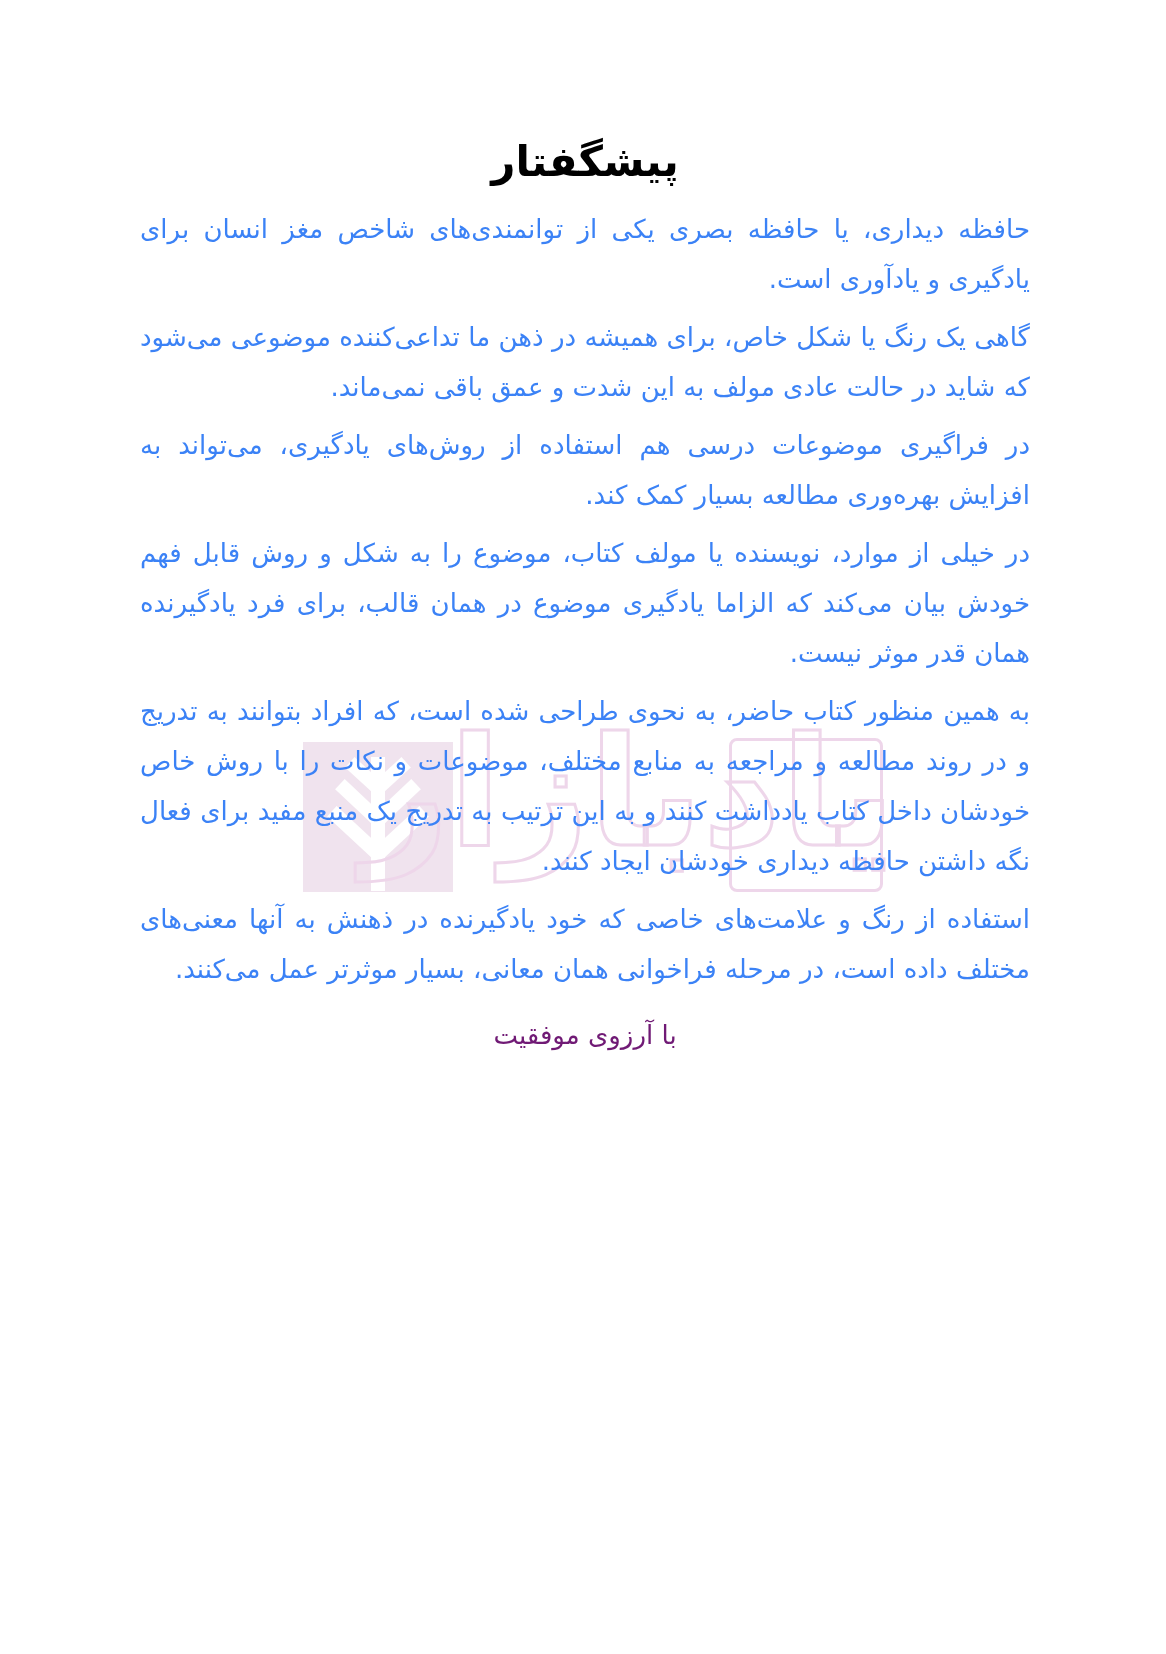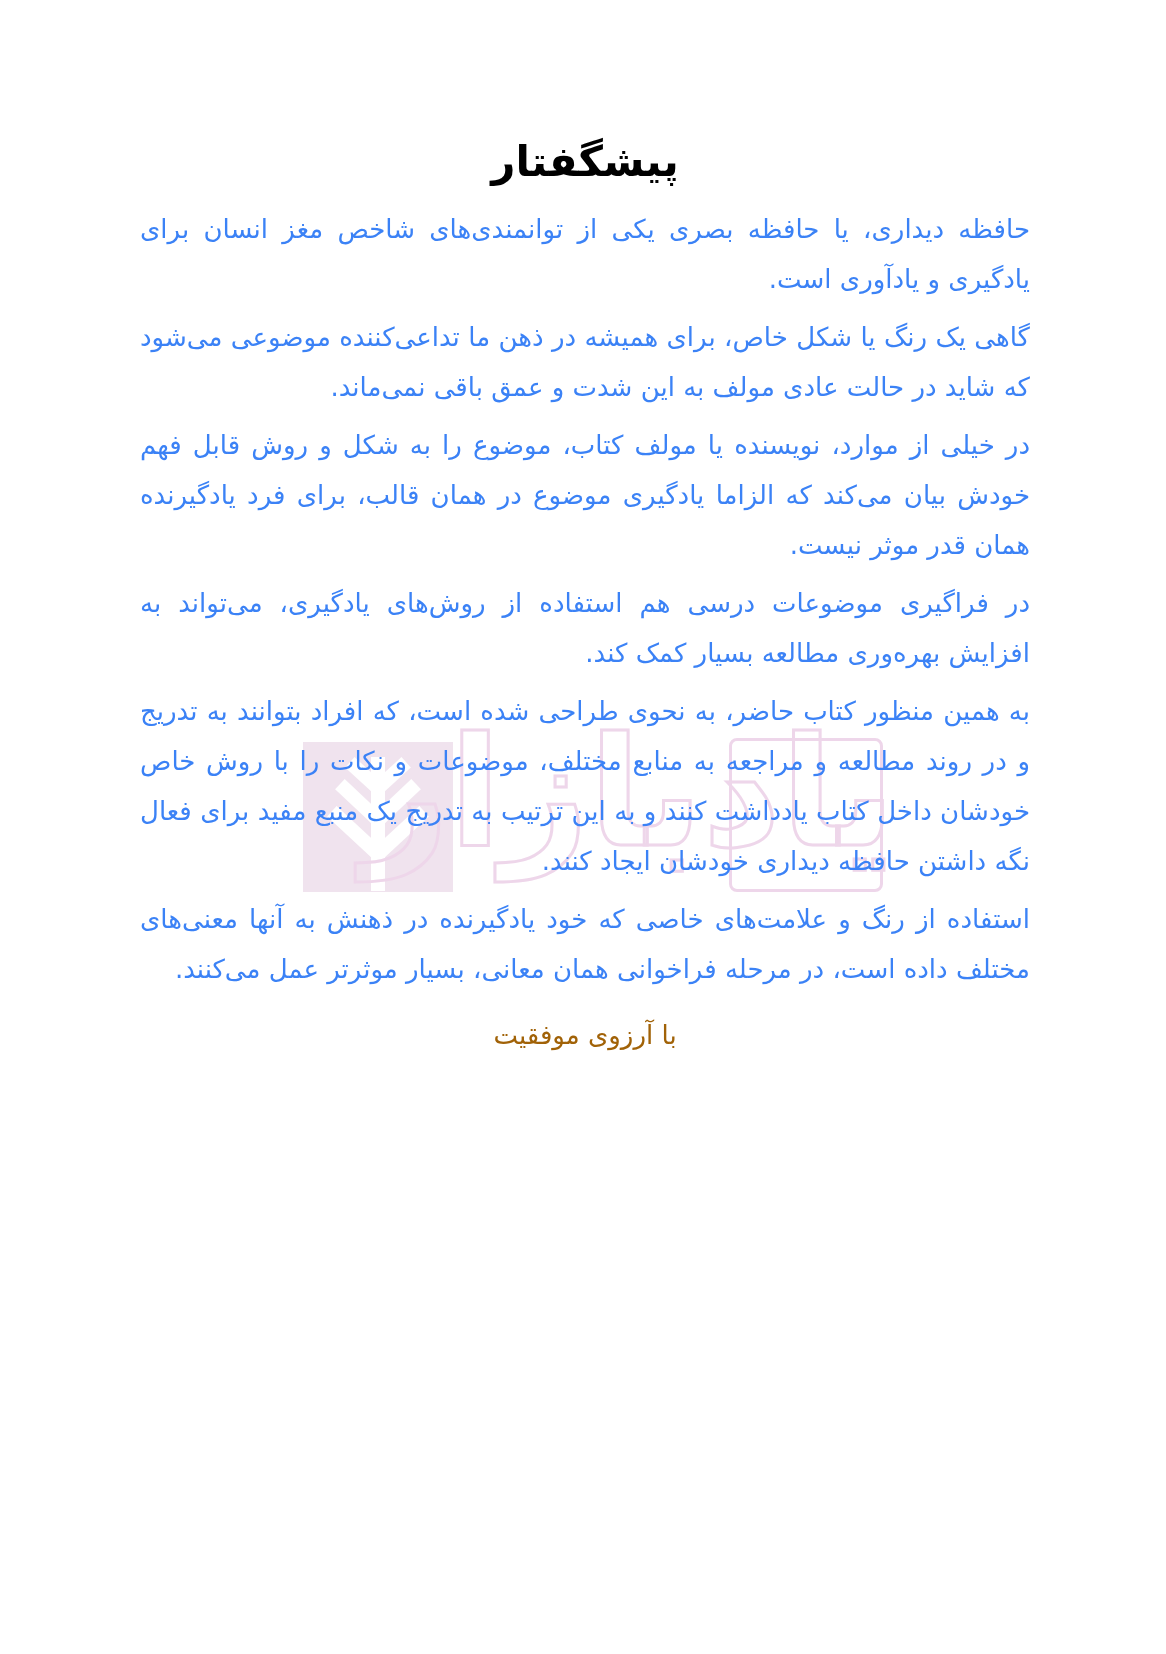--- a/index.html
+++ b/index.html
@@ -40,21 +40,21 @@
     font-size:42px;font-weight:bold;color:#000;
     text-align:center;margin:0 0 14px 0;line-height:56px;
   }
   .para{
     font-size:26px;color:#3b82f6;
     line-height:50px;
     text-align:justify;
     margin:0 0 8px 0;
   }
   .closing{
-    font-size:26px;color:#a16207;line-height:50px;
+    font-size:26px;color:#701a75;line-height:50px;
     text-align:center;margin:16px 0 0 0;
   }
   .signature{
     font-size:26px;color:#111;line-height:50px;
     text-align:center;margin:14px 0 0 0;
   }
 </style>
 </head>
 <body>
 
@@ -77,21 +77,21 @@
     </div>
     <div class="wm-word">یادبازار</div>
     <div class="wm-frame"></div>
   </div>
 
   <div class="content">
     <h1 class="title">پیشگفتار</h1>
 
     <p class="para">حافظه دیداری، یا حافظه بصری یکی از توانمندی‌های شاخص مغز انسان برای یادگیری و یادآوری است.</p>
     <p class="para">گاهی یک رنگ یا شکل خاص، برای همیشه در ذهن ما تداعی‌کننده موضوعی می‌شود که شاید در حالت عادی مولف به این شدت و عمق باقی نمی‌ماند.</p>
+    <p class="para">در فراگیری موضوعات درسی هم استفاده از روش‌های یادگیری، می‌تواند به افزایش بهره‌وری مطالعه بسیار کمک کند.</p>
     <p class="para">در خیلی از موارد، نویسنده یا مولف کتاب، موضوع را به شکل و روش قابل فهم خودش بیان می‌کند که الزاما یادگیری موضوع در همان قالب، برای فرد یادگیرنده همان قدر موثر نیست.</p>
-    <p class="para">در فراگیری موضوعات درسی هم استفاده از روش‌های یادگیری، می‌تواند به افزایش بهره‌وری مطالعه بسیار کمک کند.</p>
     <p class="para">به همین منظور کتاب حاضر، به نحوی طراحی شده است، که افراد بتوانند به تدریج و در روند مطالعه و مراجعه به منابع مختلف، موضوعات و نکات را با روش خاص خودشان داخل کتاب یادداشت کنند و به این ترتیب به تدریج یک منبع مفید برای فعال نگه داشتن حافظه دیداری خودشان ایجاد کنند.</p>
     <p class="para">استفاده از رنگ و علامت‌های خاصی که خود یادگیرنده در ذهنش به آنها معنی‌های مختلف داده است، در مرحله فراخوانی همان معانی، بسیار موثرتر عمل می‌کنند.</p>
 
     <p class="closing">با آرزوی موفقیت</p>
   </div>
 
 </div>
 
 </body></html>

